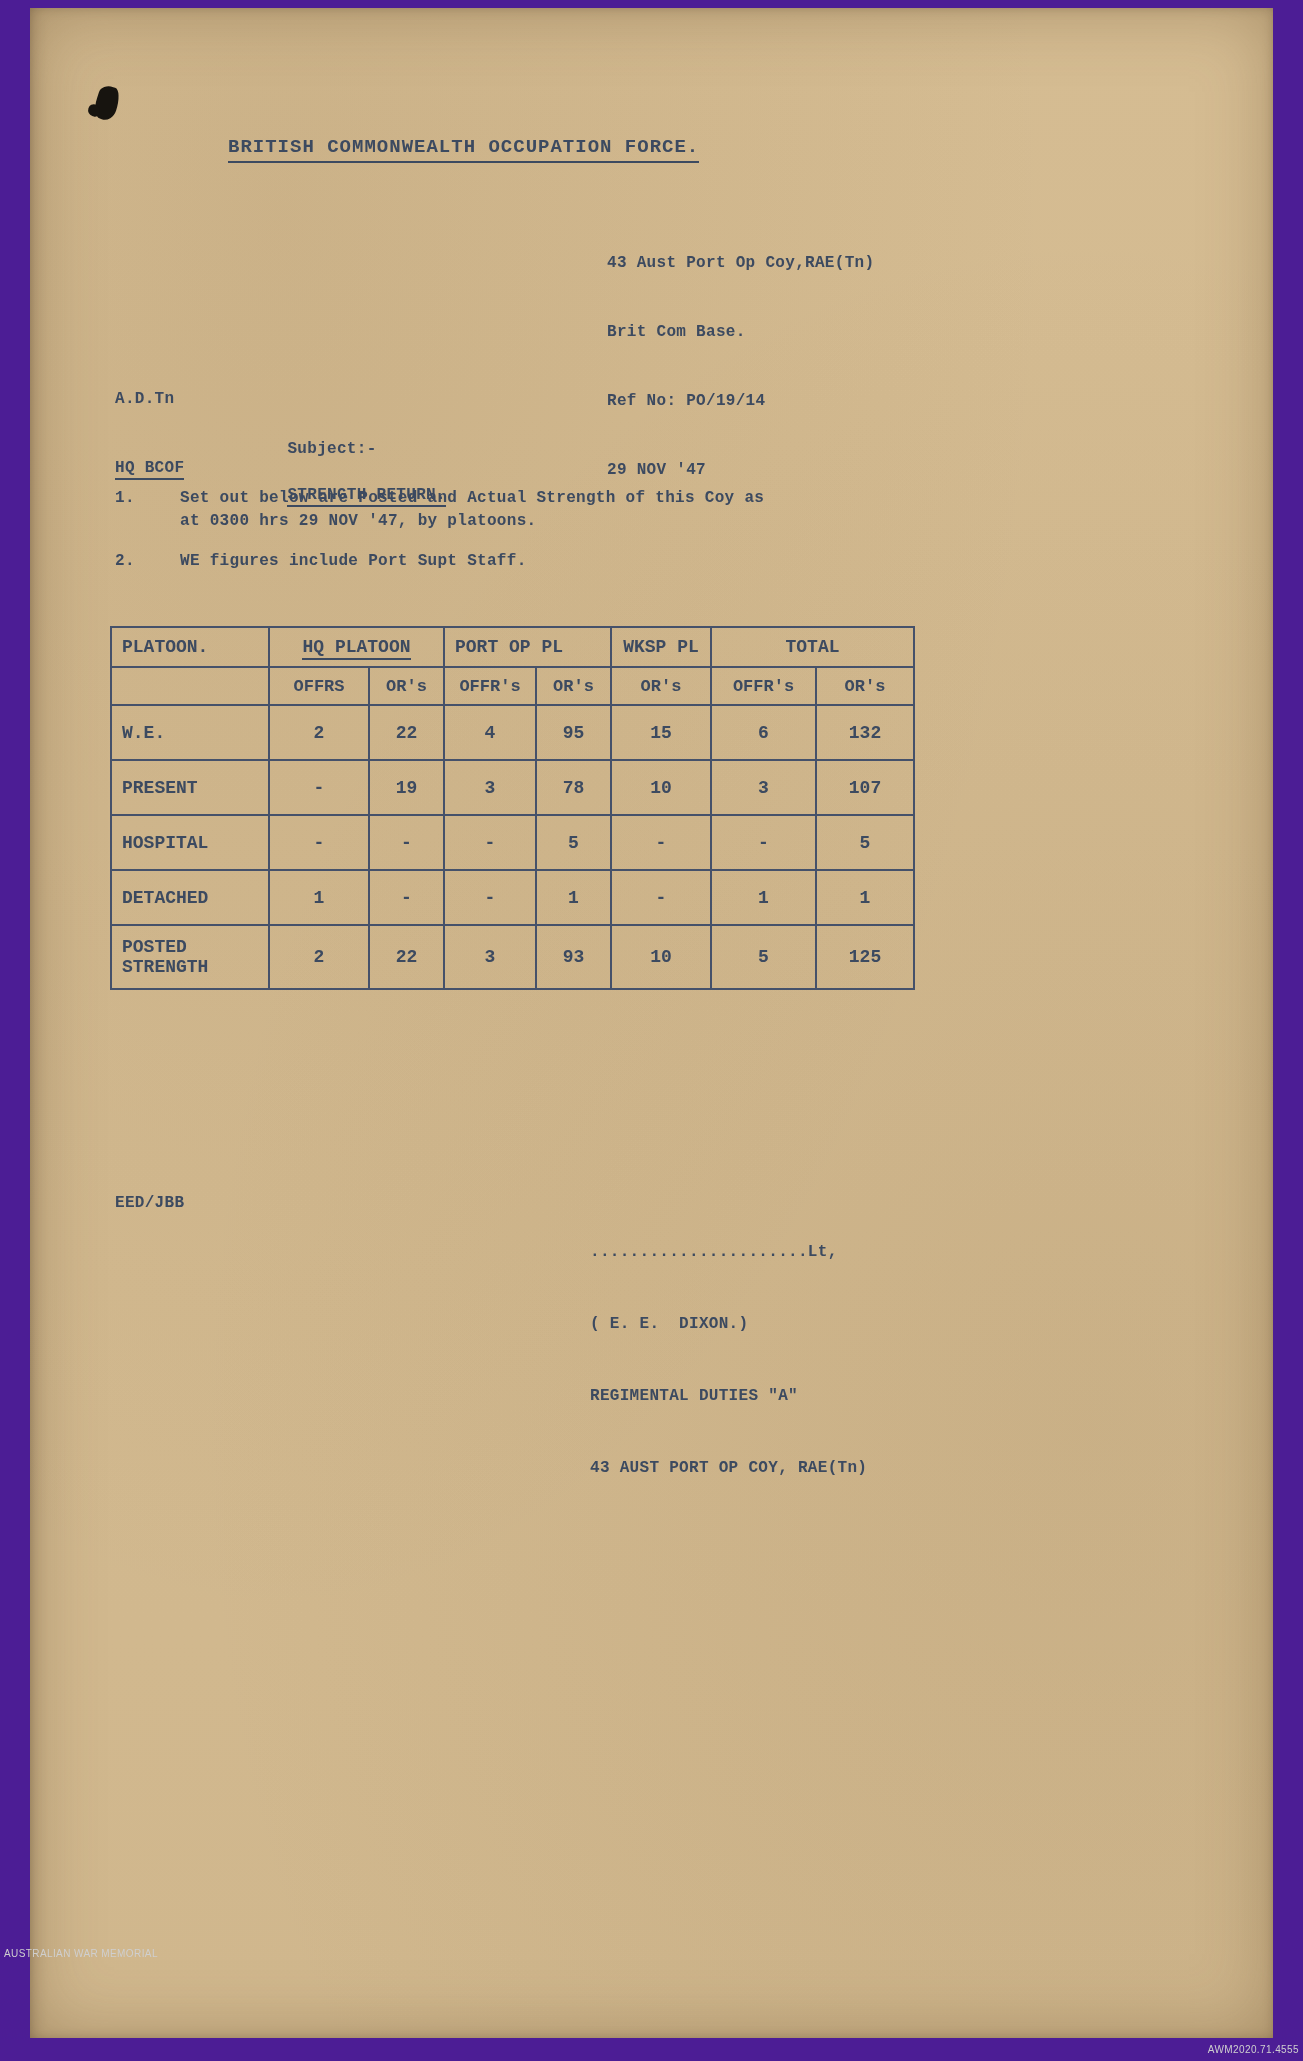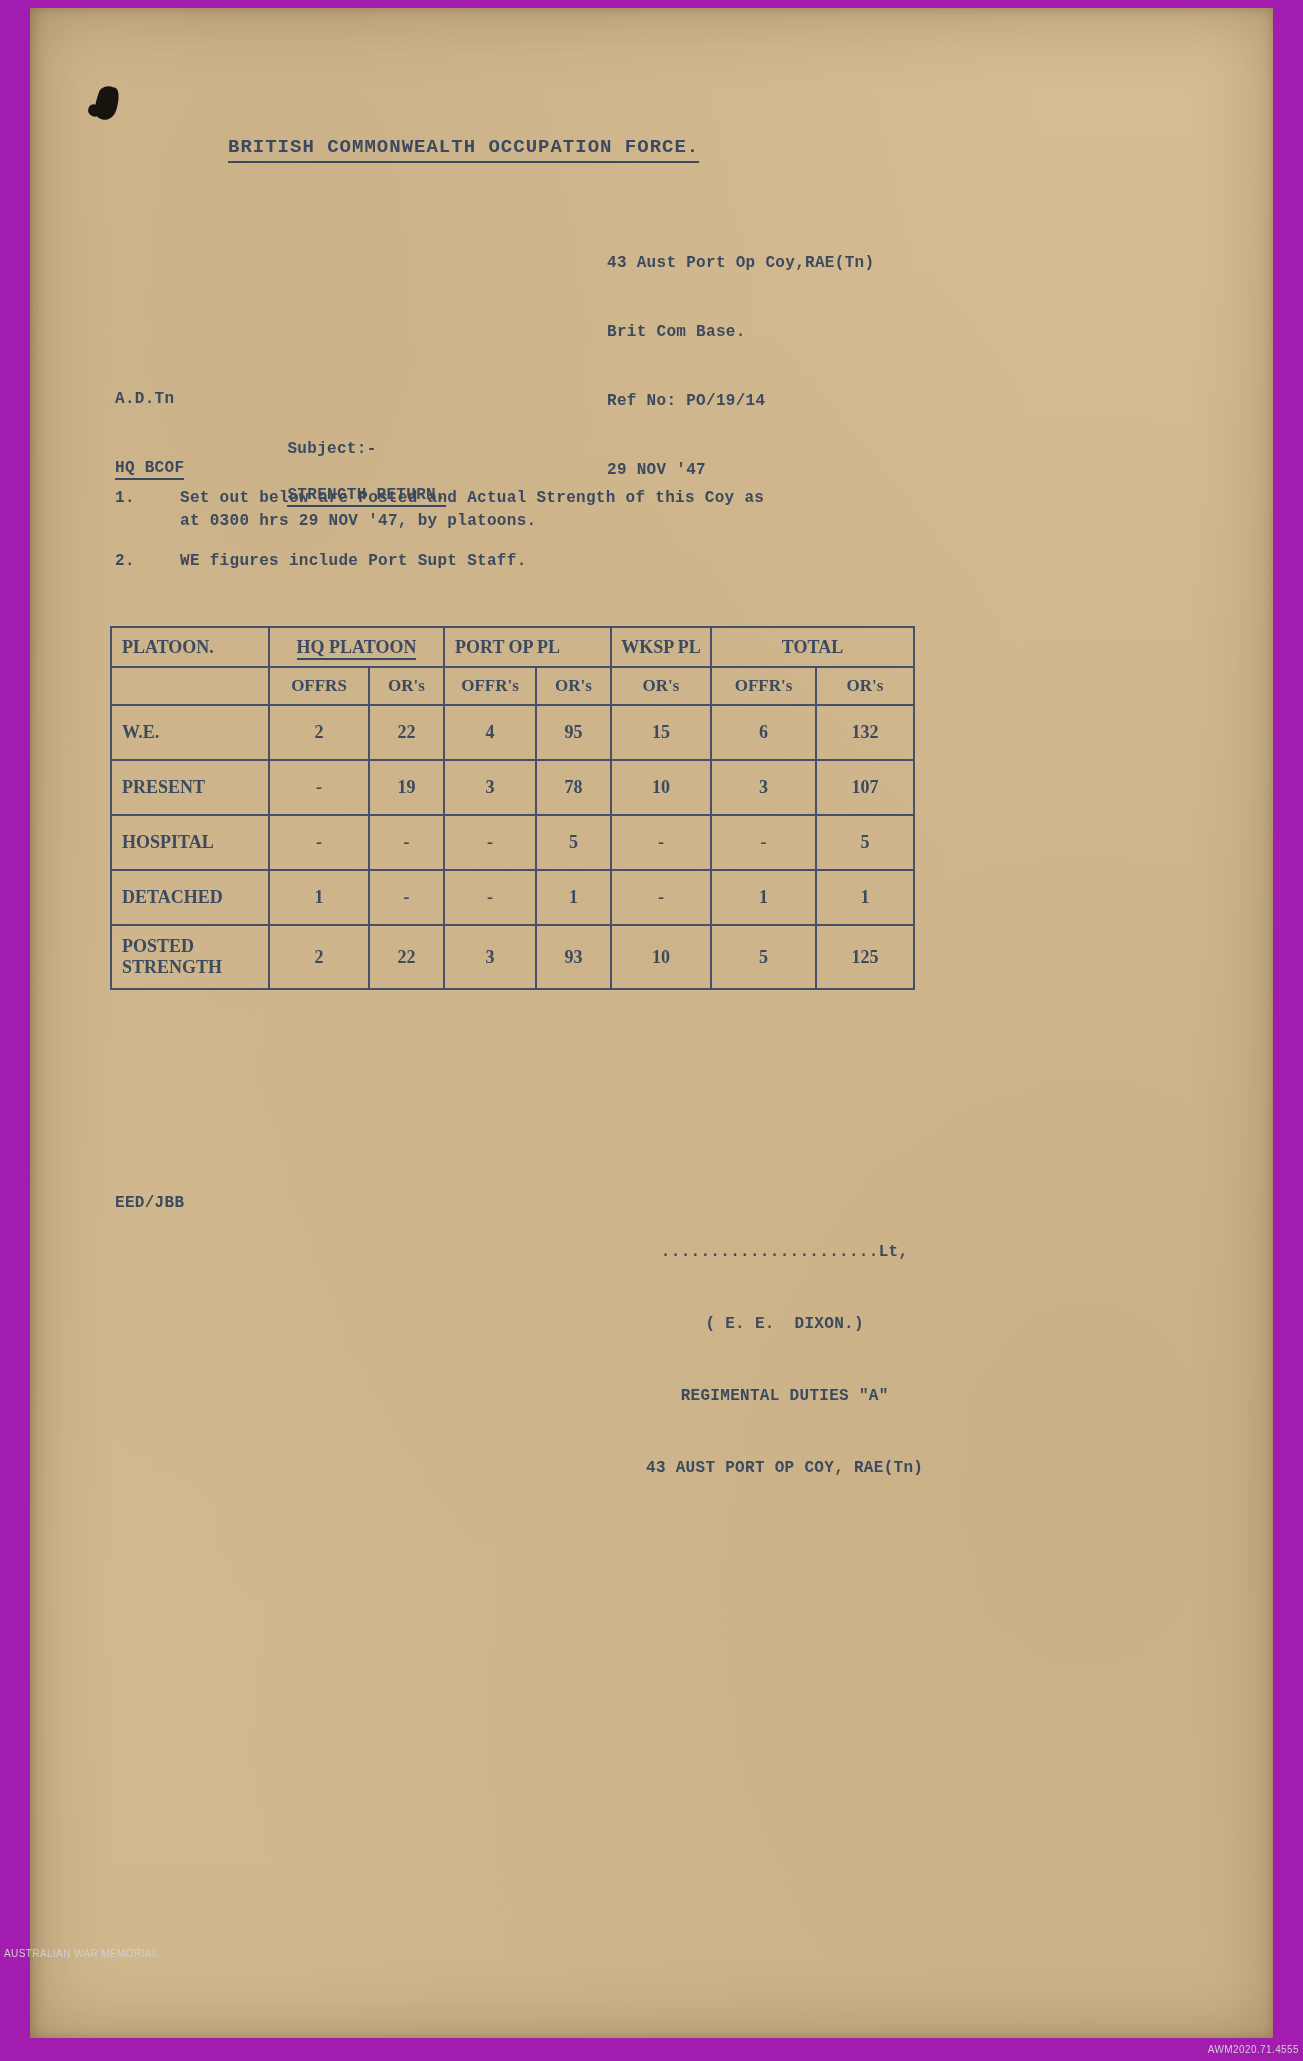--- a/index.html
+++ b/index.html
@@ -1,20 +1,20 @@
 <!DOCTYPE html>
 <html><head>
 <meta charset="utf-8">
 <style>
   html, body { margin: 0; padding: 0; background: #060606; }
   .stage {
     position: relative;
     width: 1303px;
     height: 2061px;
-    background: #a21caf;
+    background: #4c1d95;
     overflow: hidden;
     font-family: "Liberation Mono", "DejaVu Sans Mono", monospace;
   }
   .paper {
     position: absolute;
     left: 30px; top: 8px;
     width: 1243px; height: 2030px;
     background:
       radial-gradient(ellipse at 20% 10%, rgba(120,90,50,0.10), transparent 55%),
       radial-gradient(ellipse at 85% 70%, rgba(130,100,60,0.10), transparent 60%),
@@ -59,21 +59,20 @@
   }
   table.strength {
     position: absolute;
     left: 80px; top: 618px;
     border-collapse: collapse;
     table-layout: fixed;
     width: 803px;
     font-weight: 700;
     font-size: 18px;
     color: #3c4a60;
-    font-family: Liberation Serif, serif;
   }
   table.strength th, table.strength td {
     border: 2px solid #45516a;
     padding: 0;
     font-weight: 700;
     white-space: pre-wrap;
   }
   table.strength .grp {
     height: 38px;
     text-align: center;
@@ -221,21 +220,21 @@
         <td class="num">93</td>
         <td class="num">10</td>
         <td class="num">5</td>
         <td class="num">125</td>
       </tr>
     </tbody>
       </table>
 
     <div class="tw" style="left:85px; top:1184px;">EED/JBB</div>
 
-    <div class="tw sig-block" style="left:616px; top:1184px;text-align:center;">
+    <div class="tw sig-block" style="left:560px; top:1184px;">
       <div>......................Lt,</div>
       <div>( E. E.  DIXON.)</div>
       <div>REGIMENTAL DUTIES "A"</div>
       <div>43 AUST PORT OP COY, RAE(Tn)</div>
     </div>
 
   </div>
 
   <div class="archive-text" style="left:4px; top:1948px;">AUSTRALIAN WAR MEMORIAL</div>
   <div class="archive-text" style="right:4px; top:2044px;">AWM2020.71.4555</div>

